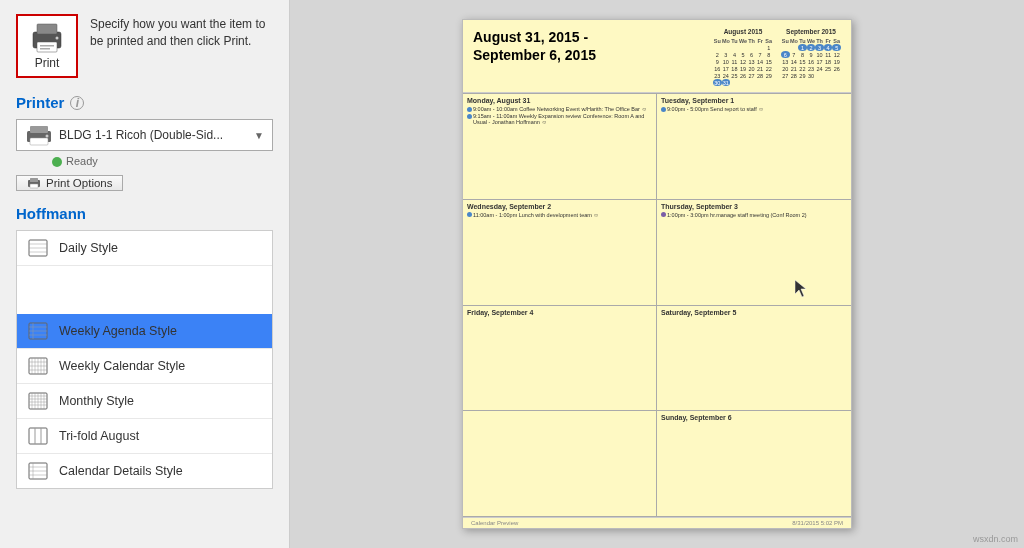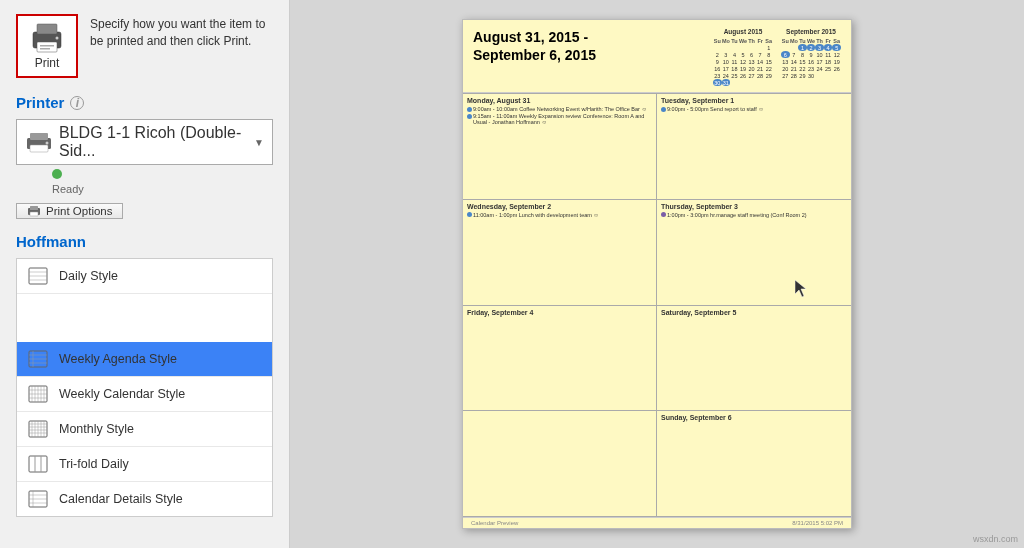--- a/index.html
+++ b/index.html
@@ -101,43 +101,42 @@
     .printer-icon {
       width: 28px;
       height: 22px;
     }
 
     .printer-info {
       flex: 1;
     }
 
     .printer-name {
-      font-size: 16px;
+      font-size: 12px;
       color: #333;
       font-weight: 500;
     }
 
     .printer-status {
       font-size: 11px;
       color: #666;
     }
 
     .printer-chevron {
       font-size: 10px;
       color: #666;
       margin-left: auto;
     }
 
     .printer-status-row {
       display: flex;
-      align-items: flex-start;
+      align-items: flex-end;
       gap: 4px;
       margin-left: 36px;
       margin-bottom: 8px;
-      flex-direction: column;
     }
 
     .green-dot {
       width: 10px;
       height: 10px;
       background: #4caf50;
       border-radius: 50%;
     }
 
     .print-options-btn {
@@ -461,21 +460,21 @@
       </div>
 
       <div class="style-item">
         <div class="style-item-icon">
           <svg width="20" height="18" viewBox="0 0 20 18">
             <rect x="1" y="1" width="18" height="16" rx="1" fill="none" stroke="#666" stroke-width="1"></rect>
             <line x1="7" y1="1" x2="7" y2="17" stroke="#999" stroke-width="1"></line>
             <line x1="13" y1="1" x2="13" y2="17" stroke="#999" stroke-width="1"></line>
           </svg>
         </div>
-        <span class="style-item-label">Tri-fold Daily</span>
+        <span class="style-item-label">Tri-fold August</span>
       </div>
 
       <div class="style-item">
         <div class="style-item-icon">
           <svg width="20" height="18" viewBox="0 0 20 18">
             <rect x="1" y="1" width="18" height="16" rx="1" fill="none" stroke="#666" stroke-width="1"></rect>
             <line x1="1" y1="5" x2="19" y2="5" stroke="#999" stroke-width="0.5"></line>
             <line x1="1" y1="9" x2="19" y2="9" stroke="#999" stroke-width="0.5"></line>
             <line x1="1" y1="13" x2="19" y2="13" stroke="#999" stroke-width="0.5"></line>
             <line x1="5" y1="1" x2="5" y2="17" stroke="#999" stroke-width="0.5"></line>

